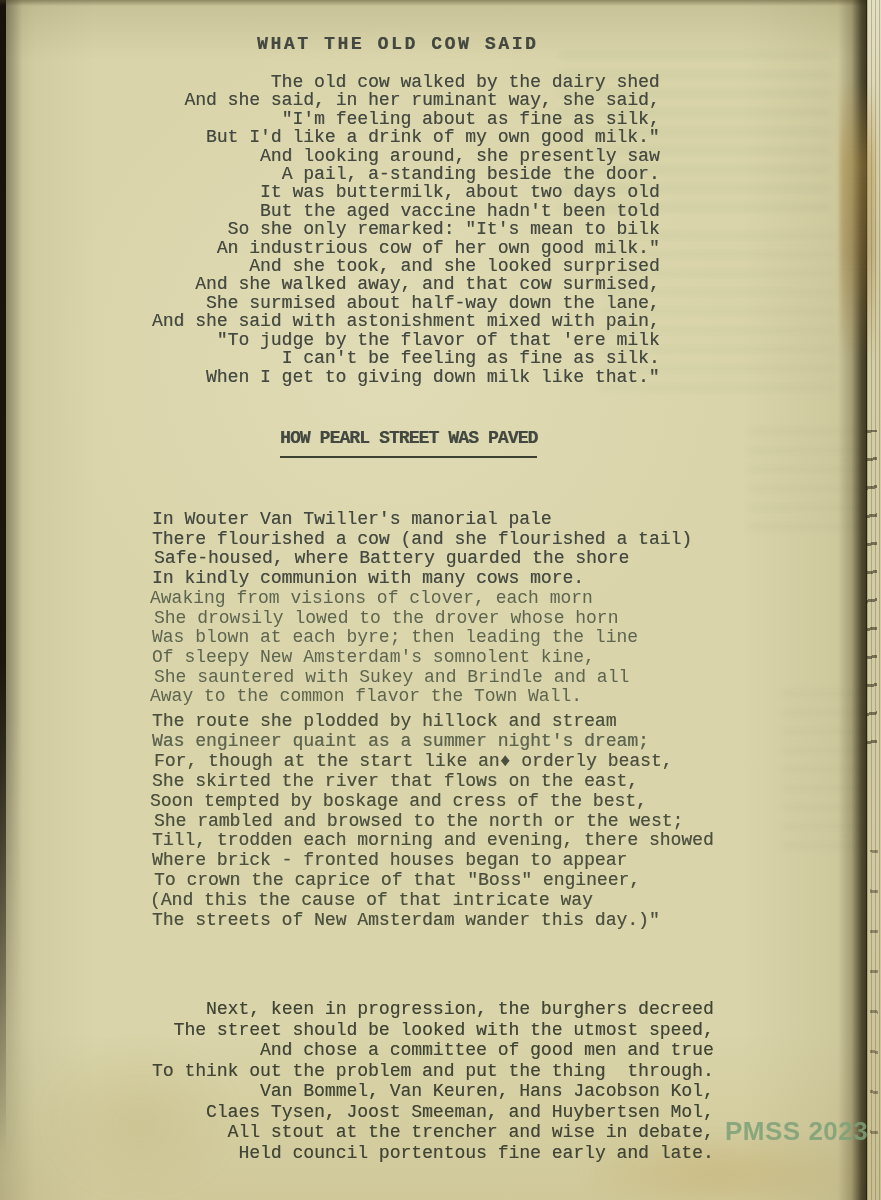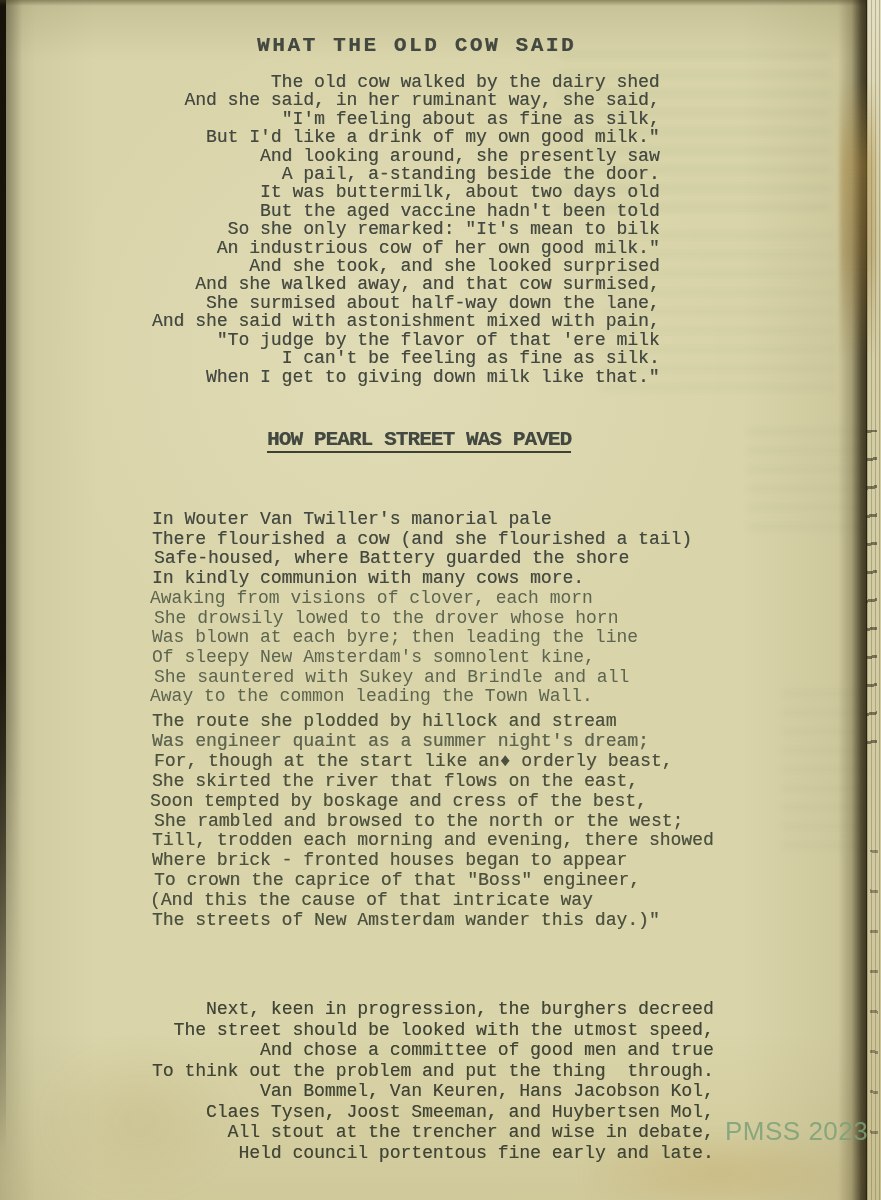--- a/index.html
+++ b/index.html
@@ -40,37 +40,37 @@
     background:radial-gradient(ellipse at 45% 60%, rgba(188,156,80,0.30), rgba(188,156,80,0) 70%);}
   .stain-bl{position:absolute;left:40px;top:1040px;width:200px;height:160px;filter:blur(9px);
     background:radial-gradient(ellipse, rgba(160,140,70,0.14), rgba(0,0,0,0) 70%);}
   .ghost{position:absolute;filter:blur(3px);opacity:.45;pointer-events:none;
     background:repeating-linear-gradient(180deg, rgba(122,148,112,0.20) 0 7px, rgba(0,0,0,0) 7px 19px);}
   .ghost-1{left:560px;top:52px;width:270px;height:165px;}
   .ghost-2{left:600px;top:232px;width:235px;height:160px;opacity:.35;}
   .ghost-3{left:748px;top:428px;width:112px;height:110px;opacity:.35;}
   .ghost-4{left:782px;top:690px;width:86px;height:170px;opacity:.35;}
   
-  .title{position:absolute;margin:0;font-weight:bold;font-size:21px;color:var(--ink,#434840);
+  .title{position:absolute;margin:0;font-weight:bold;font-size:18px;color:var(--ink,#434840);
     text-shadow:0.4px 0.4px 0.5px rgba(50,55,45,0.55);white-space:pre;}
   .title-1{left:257px;top:34px;letter-spacing:2.6px;}
-  .title-2{left:267px;top:428px;letter-spacing:-0.9px;border-bottom:2px solid #3c4134;padding-bottom:0;}
+  .title-2{left:280px;top:428px;letter-spacing:-0.9px;border-bottom:2px solid #3c4134;padding-bottom:8px;}
   .stanza{position:absolute;left:152px;font-size:18px;color:var(--ink,#434840);
     text-shadow:0.35px 0.35px 0.45px rgba(55,60,48,0.5);}
   .stanza .line{white-space:pre;}
   .stanza div:nth-of-type(3n){margin-left:2px;}
   .stanza div:nth-of-type(5n){margin-left:-2px;}
   .p1s1{top:73px;line-height:18.4px;text-align:right;}
   .p2s1{top:498px;line-height:19.7px;margin-top:12px;}
   .p2s1 div:nth-of-type(n+5){color:var(--ink_faded,#5d6550);text-shadow:none;}
   .p2s2{top:712px;line-height:19.9px;color:#4b503e;}
   .p2s2 div:nth-of-type(2){color:var(--ink_faded,#5d6550);}
   .p2s3{top:999px;line-height:20.5px;color:#3f4435;text-align:right;}
   .watermark{position:absolute;left:725px;top:1116px;font-family:"Liberation Sans","DejaVu Sans",sans-serif;
-    font-size:26px;letter-spacing:0.5px;color:var(--watermark,#7da177);opacity:.85;}
+    font-size:26px;letter-spacing:0.5px;color:var(--watermark,#7da177);opacity:.85;font-weight:bold;}
 </style>
 </head>
 <body>
 
 <div class="scan">
 
   <div class="edge-left-soft"></div>
   <div class="edge-left-dark"></div>
   <div class="edge-top"></div>
   <div class="ghost ghost-1"></div>
@@ -112,21 +112,21 @@
 
   <div class="line">In Wouter Van Twiller's manorial pale</div>
       <div class="line">There flourished a cow (and she flourished a tail)</div>
       <div class="line">Safe-housed, where Battery guarded the shore</div>
       <div class="line">In kindly communion with many cows more.</div>
       <div class="line">Awaking from visions of clover, each morn</div>
       <div class="line">She drowsily lowed to the drover whose horn</div>
       <div class="line">Was blown at each byre; then leading the line</div>
       <div class="line">Of sleepy New Amsterdam's somnolent kine,</div>
       <div class="line">She sauntered with Sukey and Brindle and all</div>
-      <div class="line">Away to the common leading the Town Wall.</div>
+      <div class="line">Away to the common flavor the Town Wall.</div>
     </div>
   <div class="stanza p2s2">
 
   <div class="line">The route she plodded by hillock and stream</div>
       <div class="line">Was engineer quaint as a summer night's dream;</div>
       <div class="line">For, though at the start like an♦ orderly beast,</div>
       <div class="line">She skirted the river that flows on the east,</div>
       <div class="line">Soon tempted by boskage and cress of the best,</div>
       <div class="line">She rambled and browsed to the north or the west;</div>
       <div class="line">Till, trodden each morning and evening, there showed</div>

